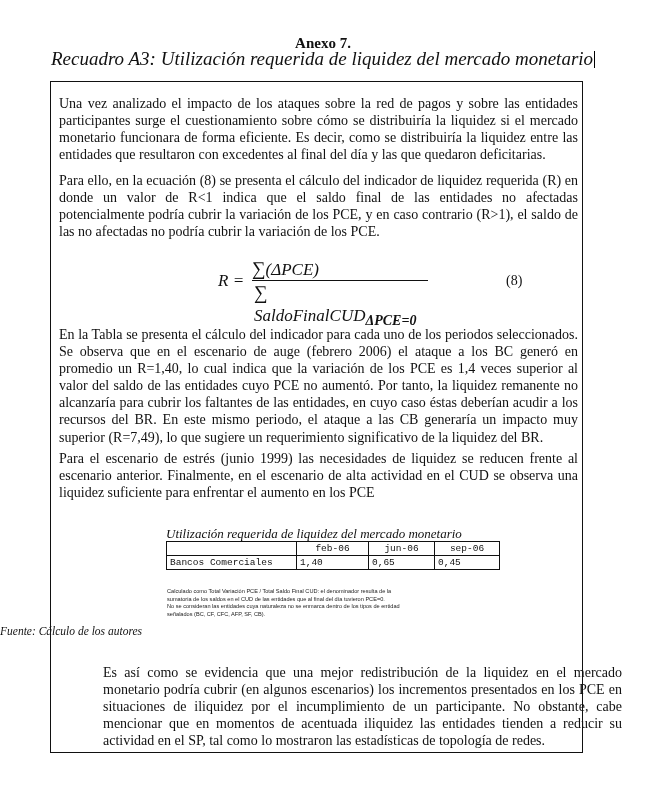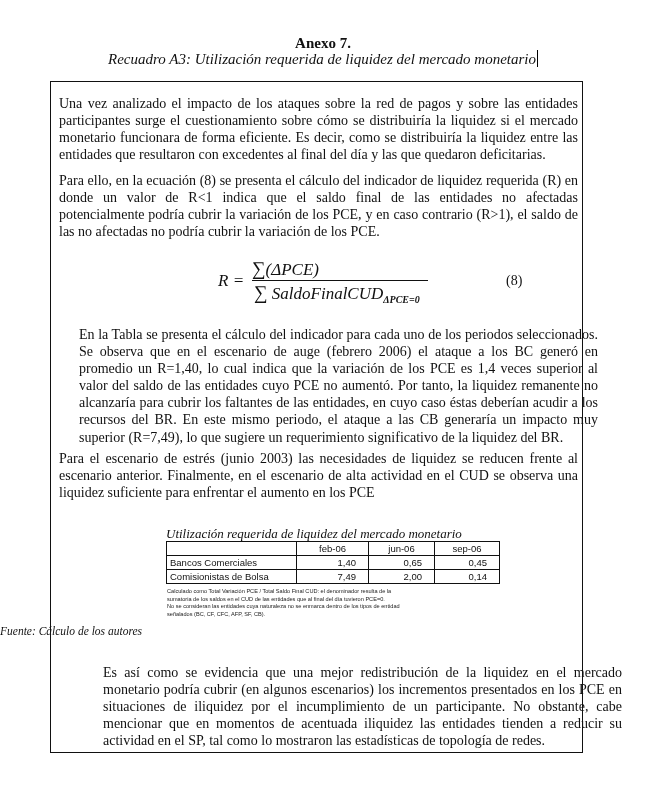--- a/index.html
+++ b/index.html
@@ -6,71 +6,72 @@
     body {
       width: 646px; height: 790px; position: relative; overflow: hidden;
       font-family: "Liberation Serif", serif; color: #111;
     }
     .heading {
       position: absolute; left: 0; top: 34px; width: 646px;
       text-align: center; font-size: 15px; font-weight: bold; line-height: 18px;
     }
     .subheading {
       position: absolute; left: 0; top: 49px; width: 646px;
-      text-align: center; font-size: 15px; font-style: italic; line-height: 20px;
+      text-align: center; font-size: 19px; font-style: italic; line-height: 20px;
     }
     .cursor {
       display: inline-block; width: 1px; height: 17px; background: #000;
       vertical-align: -3px; margin-left: 1px;
     }
     .box {
       position: absolute; left: 50px; top: 81px; width: 533px; height: 672px;
       border: 1.5px solid #111; box-sizing: border-box;
     }
     .para {
       position: absolute; left: 59px; width: 519px;
       font-size: 14px; line-height: 17.1px; text-align: justify;
       margin: 0;
     }
     .p1 { top: 95px; }
     .p2 { top: 172px; }
-    .p3 { top: 326px; margin-left: 20px; }
+    .p3 { top: 326px; }
     .p4 { top: 450px; }
     .p5 { top: 664px; margin-left: 44px; }
     .equation {
       position: absolute; left: 218px; top: 258px; width: 320px; height: 50px;
       font-family: "Liberation Serif", serif; font-style: italic; font-size: 17px;
     }
     .eq-r { position: absolute; left: 0; top: 13px; }
     .eq-frac { position: absolute; left: 34px; top: 0; width: 176px; }
     .eq-num { text-align: left; height: 22px; line-height: 22px; }
     .eq-bar { height: 1px; background: #111; margin: 0 0 1px 0; }
     .eq-den { text-align: left; height: 24px; line-height: 22px; padding-left: 2px; }
-    .eq-den .sub { font-size: 10px; font-style: italic; font-weight: bold; vertical-align: -4px; }
+    .eq-den .sub { font-size: 14px; font-style: italic; font-weight: bold; vertical-align: -4px; }
     .sigma { font-style: normal; font-size: 19px; }
     .eq-num-label { position: absolute; left: 288px; top: 15px; font-style: normal; font-size: 14px; }
     .table-caption {
       position: absolute; left: 166px; top: 527px; font-style: italic;
       font-size: 13px; line-height: 14px; white-space: nowrap; text-align: center;
     }
     table.data {
       position: absolute; left: 166px; top: 541px;
       border-collapse: collapse; font-family: "Liberation Sans", sans-serif;
       font-size: 9.5px;
     }
     table.data td {
       border: 1px solid #111; height: 13px; padding: 0 3px; line-height: 13px;
       white-space: nowrap;
+      font-family: Liberation Mono, monospace;
     }
     td.c0 { width: 123px; text-align: left; }
     td.c1 { width: 56px; }
     td.c2 { width: 50px; }
     td.c3 { width: 49px; }
     tr.hdr td.cn { text-align: center; }
-    tr.row td.cn { text-align: right; padding-right: 12px; }
+    tr.row td.cn { padding-right: 12px; }
     .notes {
       position: absolute; left: 167px; top: 588px; width: 310px;
       font-family: "Liberation Sans", sans-serif; font-size: 5.6px; line-height: 7.5px;
       color: #222;
     }
     .notes div { white-space: nowrap; }
     .source {
       position: absolute; left: 0; width: 634px; top: 625px; text-align: left;
       font-style: italic; font-size: 11.5px; line-height: 13px;
     }
@@ -95,43 +96,37 @@
     <div class="eq-bar"></div>
     <div class="eq-den">
       <span class="sigma">∑</span>
       <span>SaldoFinalCUD</span><span class="sub">ΔPCE=0</span>
     </div>
   </div>
   <span class="eq-num-label">(8)</span>
 </div>
 
 <p class="para p3">En la Tabla se presenta el cálculo del indicador para cada uno de los periodos seleccionados. Se observa que en el escenario de auge (febrero 2006) el ataque a los BC generó en promedio un R=1,40, lo cual indica que la variación de los PCE es 1,4 veces superior al valor del saldo de las entidades cuyo PCE no aumentó. Por tanto, la liquidez remanente no alcanzaría para cubrir los faltantes de las entidades, en cuyo caso éstas deberían acudir a los recursos del BR. En este mismo periodo, el ataque a las CB generaría un impacto muy superior (R=7,49), lo que sugiere un requerimiento significativo de la liquidez del BR.</p>
-<p class="para p4">Para el escenario de estrés (junio 2003) las necesidades de liquidez se reducen frente al escenario anterior. Finalmente, en el escenario de alta actividad en el CUD se observa una liquidez suficiente para enfrentar el aumento en los PCE</p>
+<p class="para p4">Para el escenario de estrés (junio 1999) las necesidades de liquidez se reducen frente al escenario anterior. Finalmente, en el escenario de alta actividad en el CUD se observa una liquidez suficiente para enfrentar el aumento en los PCE</p>
 
 <div class="table-caption">Utilización requerida de liquidez del mercado monetario</div>
 <table class="data">
   <tbody>
       <tr class="hdr">
     <td class="c0"></td>
     <td class="c1 cn">feb-06</td>
     <td class="c2 cn">jun-06</td>
     <td class="c3 cn">sep-06</td>
   </tr>
   <tr class="row">
     <td class="c0">Bancos Comerciales</td>
     <td class="c1 cn">1,40</td>
     <td class="c2 cn">0,65</td>
     <td class="c3 cn">0,45</td>
   </tr>
-  <tr class="row">
-    <td class="c0">Comisionistas de Bolsa</td>
-    <td class="c1 cn">7,49</td>
-    <td class="c2 cn">2,00</td>
-    <td class="c3 cn">0,14</td>
-  </tr>
 </tbody>
   </table>
 
 <div class="notes">
   <div>Calculado como Total Variación PCE / Total Saldo Final CUD: el denominador resulta de la</div>
   <div>sumatoria de los saldos en el CUD de las entidades que al final del día tuvieron PCE=0.</div>
   <div>No se consideran las entidades cuya naturaleza no se enmarca dentro de los tipos de entidad</div>
   <div>señalados (BC, CF, CFC, AFP, SF, CB).</div>
 </div>
 <div class="source">Fuente: Cálculo de los autores</div>

